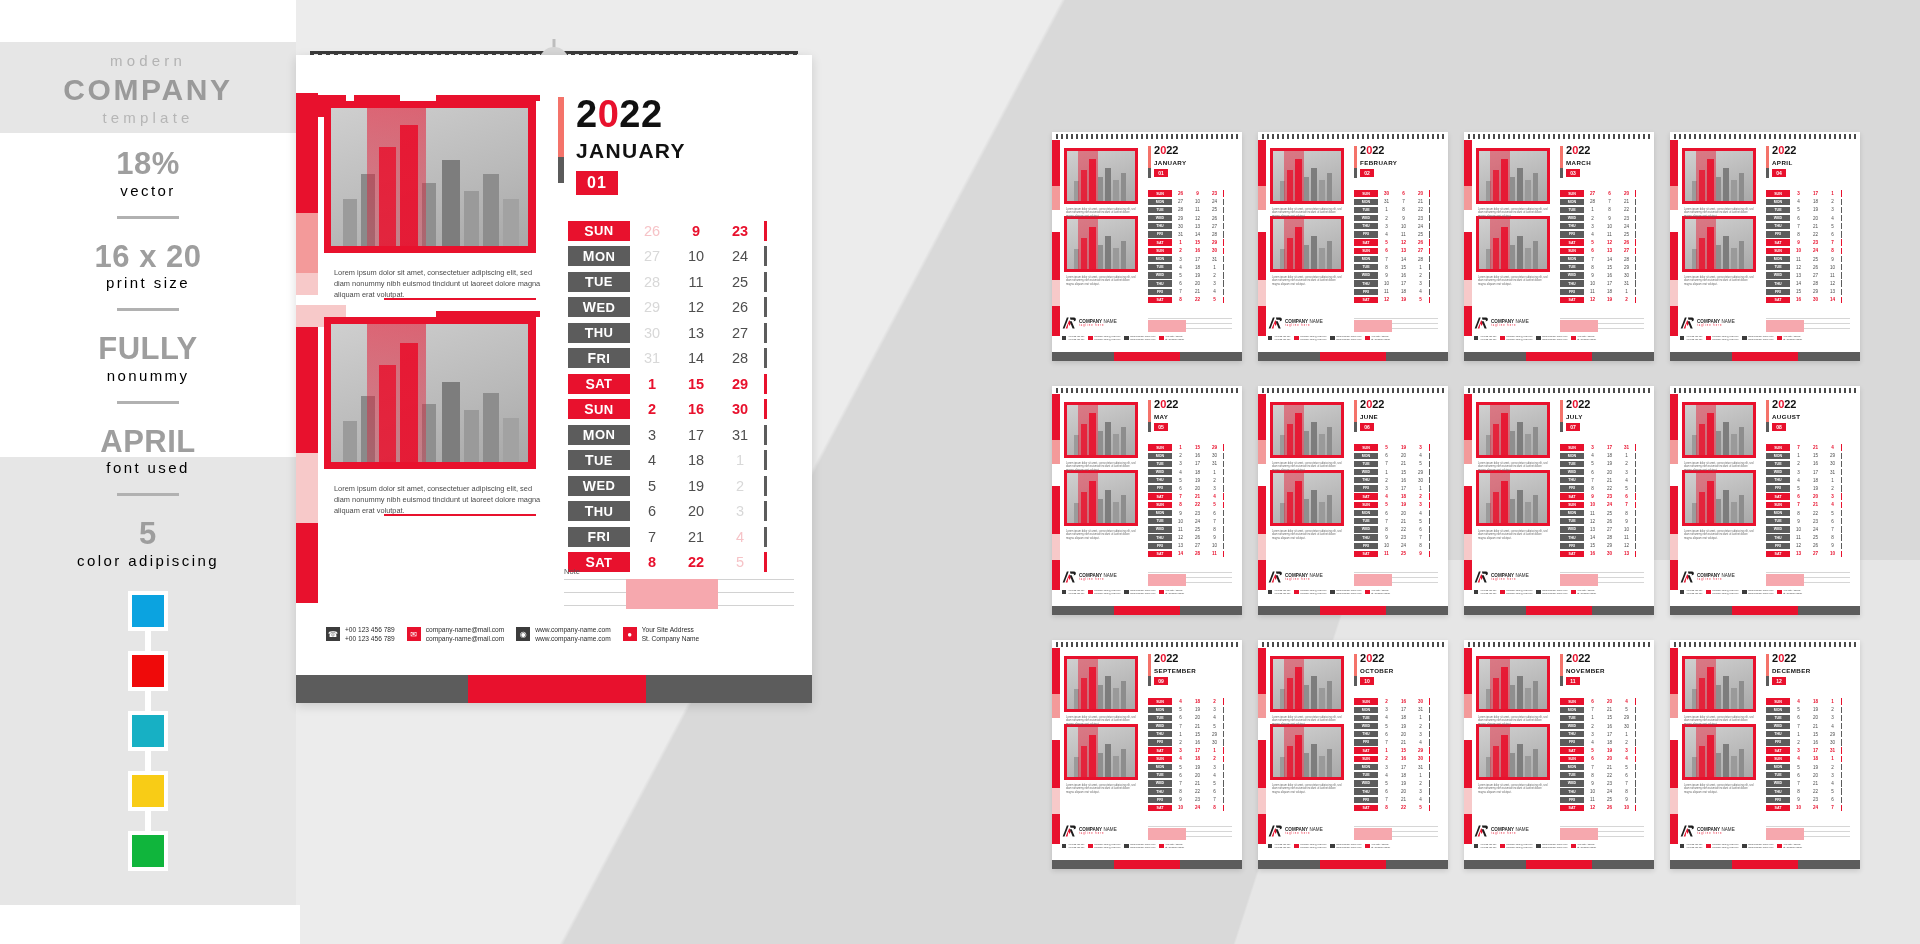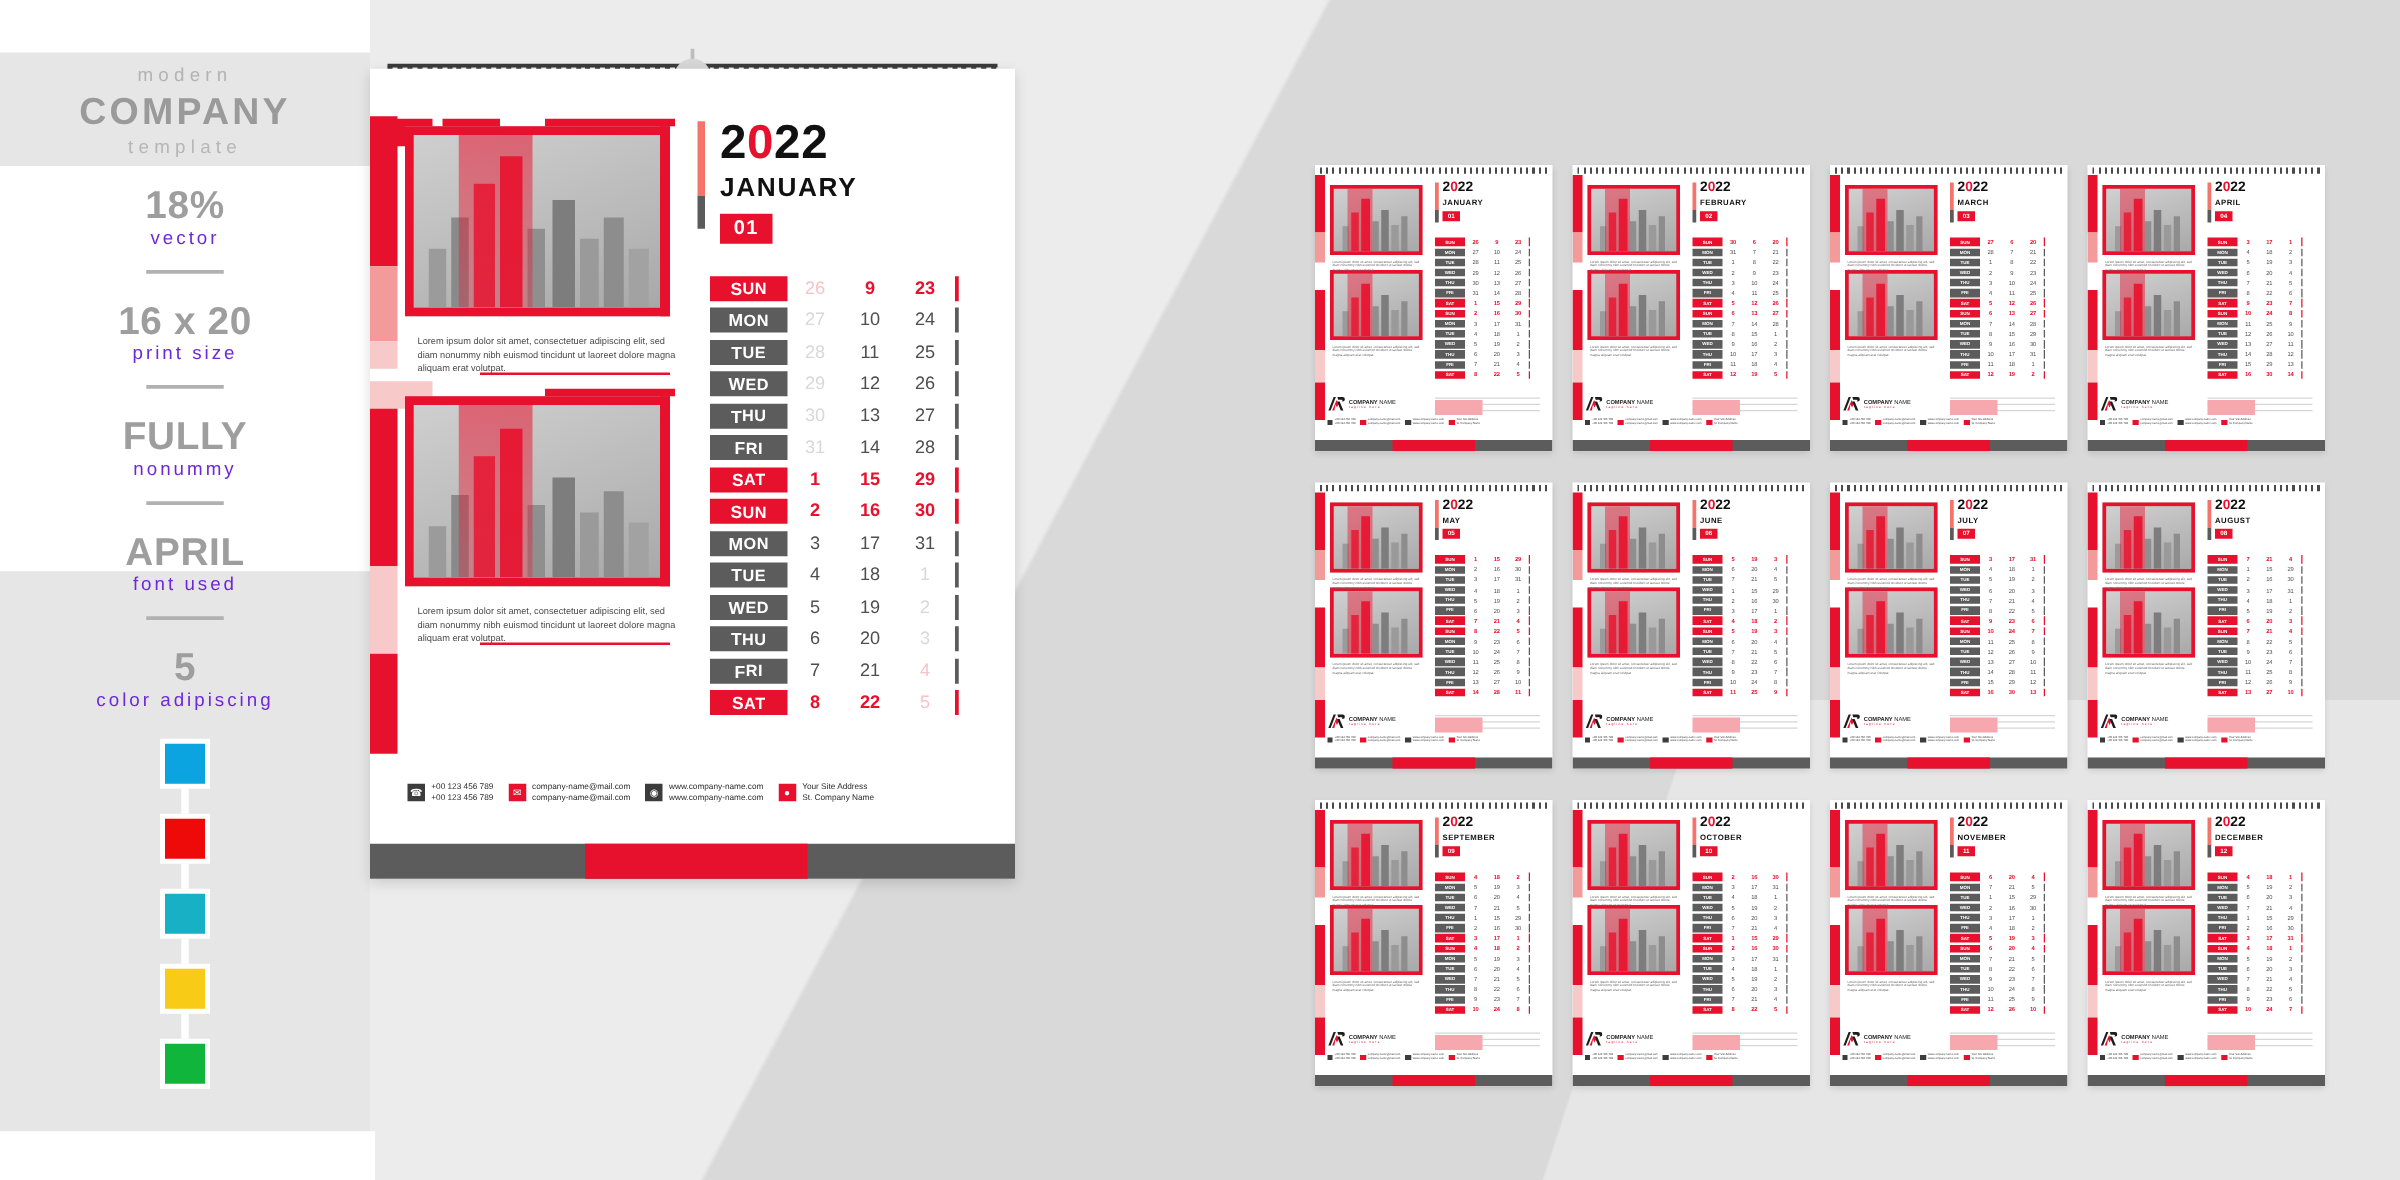--- a/index.html
+++ b/index.html
@@ -58,21 +58,21 @@
   }
   .sb-template {
     font-size: 15px; color: #b6b6b6; letter-spacing: 4.2px; margin-top: 2px;
   }
   .sb-block { text-align: center; margin-top: 22px; }
   .sb-big {
     font-size: 31px; color: #9e9e9e; font-weight: 700; letter-spacing: 0.5px;
     line-height: 1.05;
   }
   .sb-sub {
-    font-size: 15px; color: #6d28d9; letter-spacing: 2.4px; margin-top: 1px;
+    font-size: 15px; color: #000000; letter-spacing: 2.4px; margin-top: 1px;
   }
   .sb-rule {
     width: 62px; height: 3px; background: #b1b1b1; margin: 17px auto 0;
   }
   .swatches {
     margin-top: 22px; display: flex; flex-direction: column; align-items: center;
   }
   .swatch-wrap {
     width: 40px; padding: 4px; background: #ffffff;
   }
@@ -581,20 +581,29 @@
         </div>
         <div class="day-row">
           <div class="day-pill wk"><span class="cap">S</span>AT</div>
           <div class="dnum red">8</div>
           <div class="dnum red">22</div>
           <div class="dnum mutedred">5</div>
           <div class="row-tick red"></div>
         </div>
       </div>
 
+    <div class="note-area">
+      <div class="note-label">Note</div>
+      <div class="note-lines">
+        <div></div>
+          <div></div>
+          <div></div>
+      </div>
+      <div class="note-swatch"></div>
+    </div>
 
 
     <div class="contacts" id="main-contacts">
         <div class="contact">
           <div class="c-icon dark">☎</div>
           <div class="c-txt">
             <div>+00 123 456 789</div>
             <div>+00 123 456 789</div>
           </div>
         </div>

